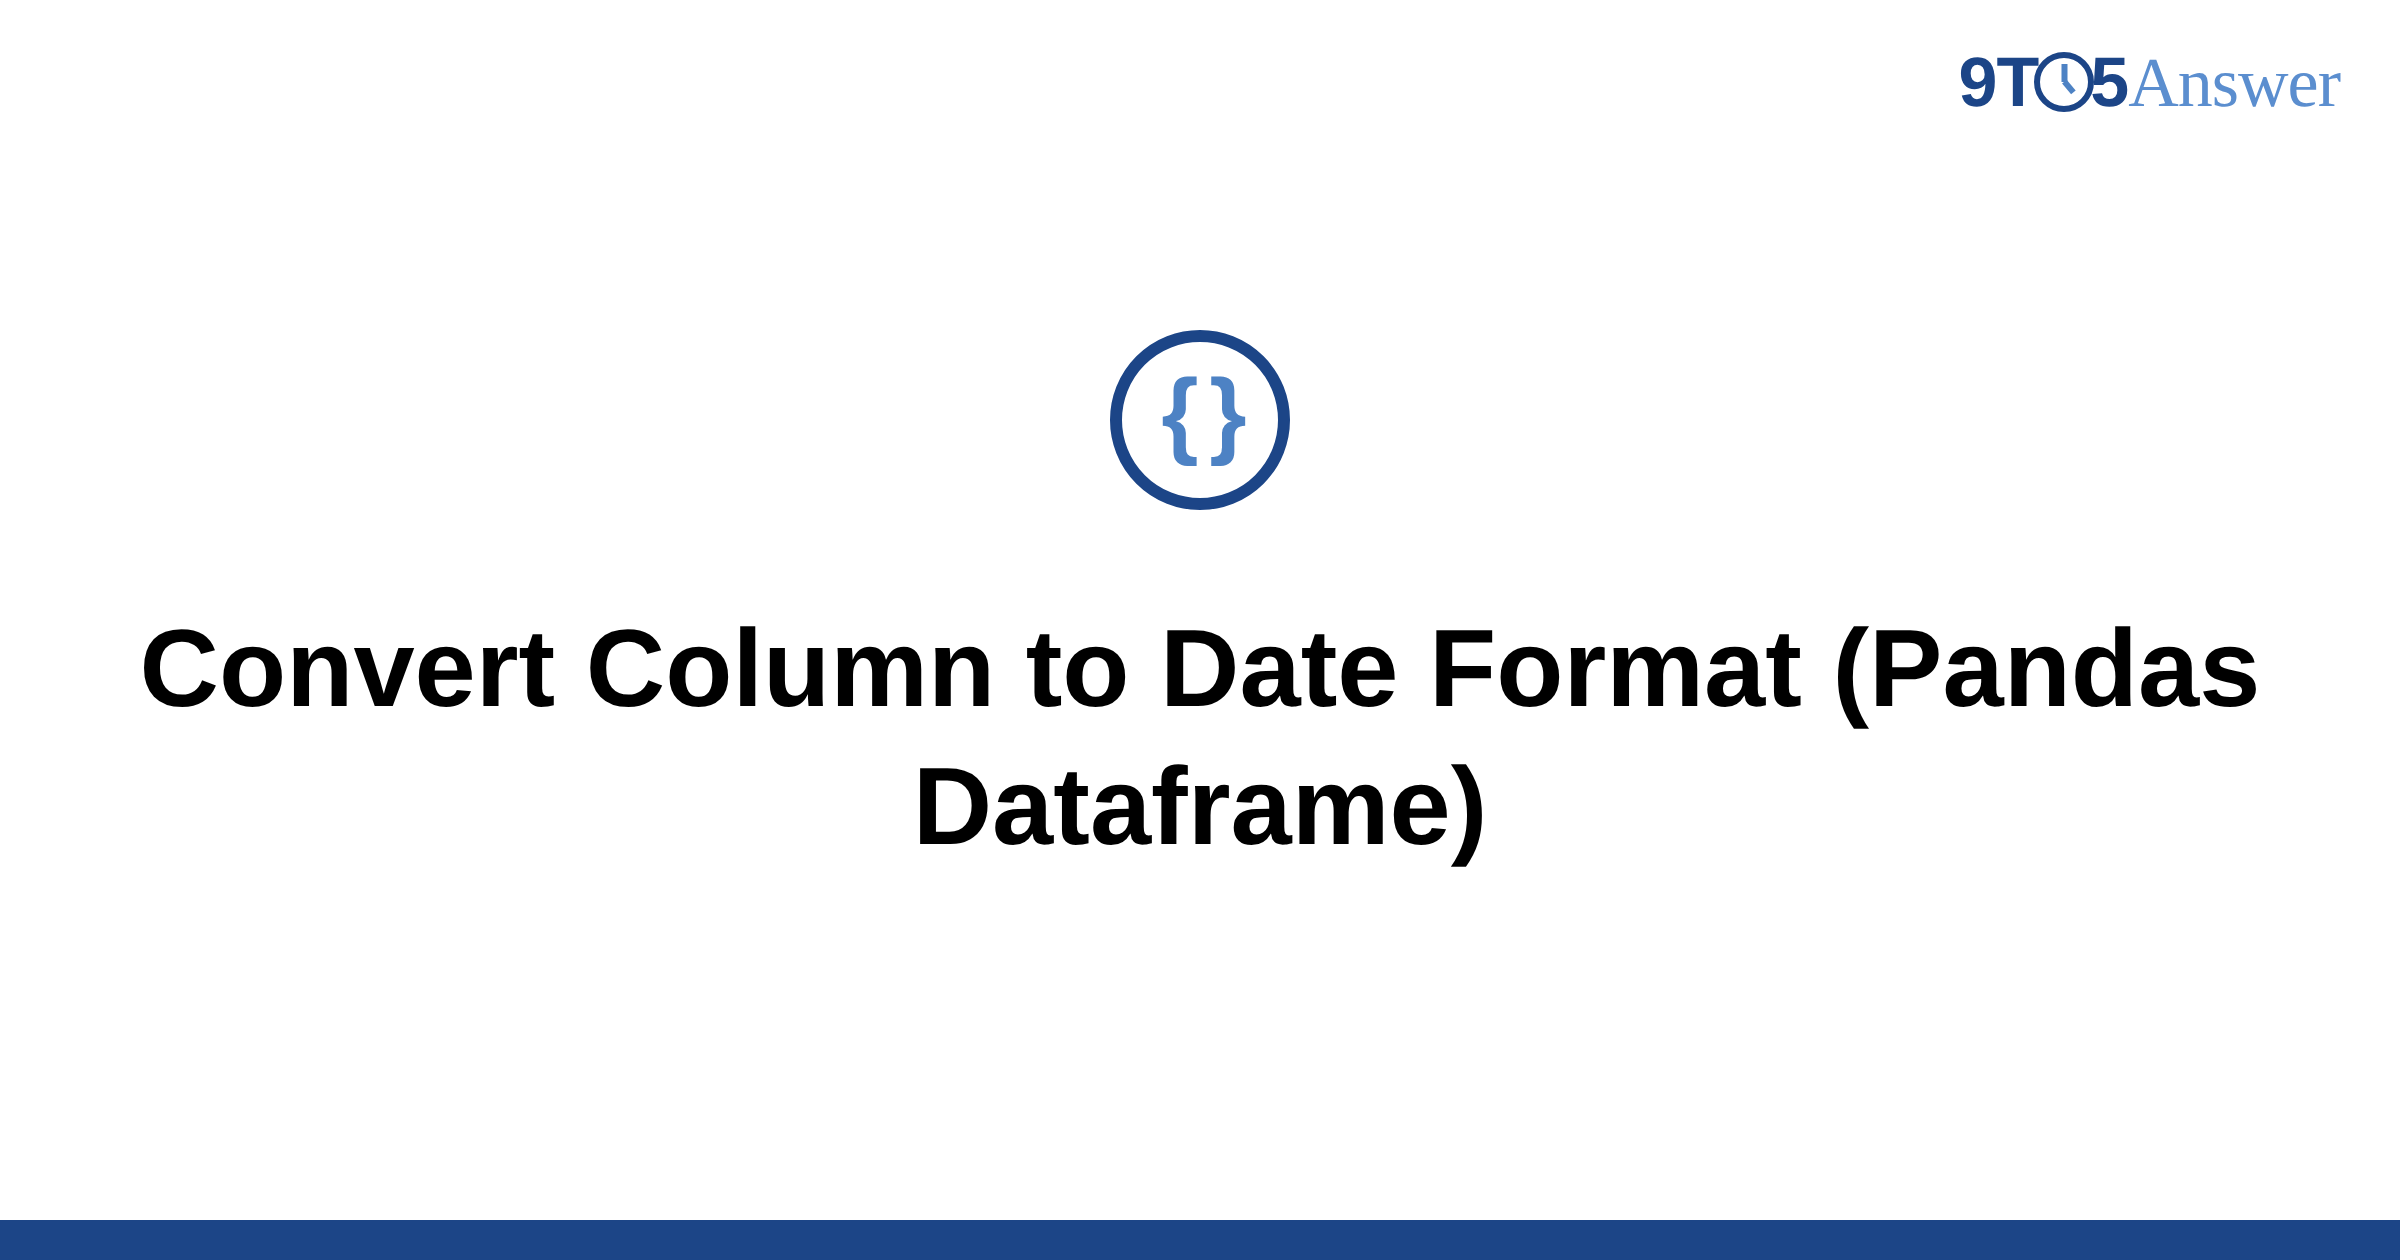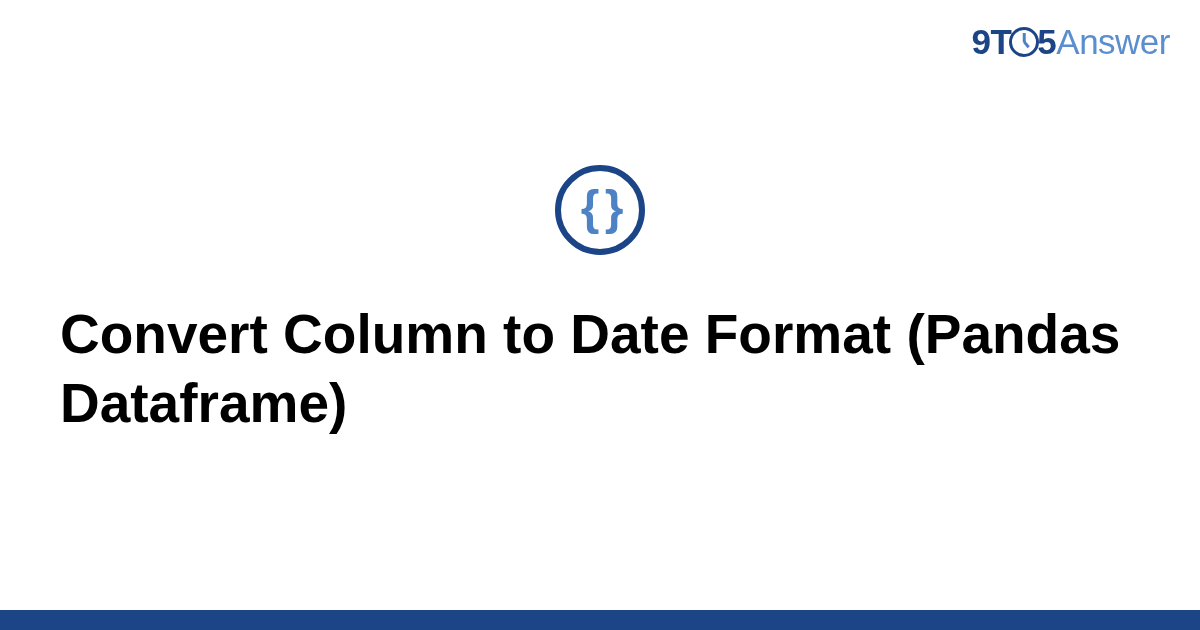--- a/index.html
+++ b/index.html
@@ -60,20 +60,21 @@
       background: #4d82c4;
       transform-origin: top;
       transform: translate(-50%, 0) rotate(-40deg);
     }
     .logo .five {
       color: #1c4587;
     }
     .logo .answer {
       color: #5b8ecf;
       font-weight: 500;
+      font-family: Liberation Serif, serif;
     }
     .center-icon {
       position: absolute;
       left: 50%;
       top: 165px;
       transform: translateX(-50%);
       width: 90px;
       height: 90px;
       border: 6px solid #1c4587;
       border-radius: 50%;
@@ -90,21 +91,21 @@
       line-height: 1;
       position: relative;
       top: -2px;
     }
     .title {
       position: absolute;
       left: 50%;
       top: 300px;
       transform: translateX(-50%);
       width: 90%;
-      text-align: left;
+      text-align: center;
       font-size: 55px;
       font-weight: bold;
       color: #000000;
       line-height: 1.25;
     }
     .bottom-bar {
       position: absolute;
       bottom: 0;
       left: 0;
       right: 0;

